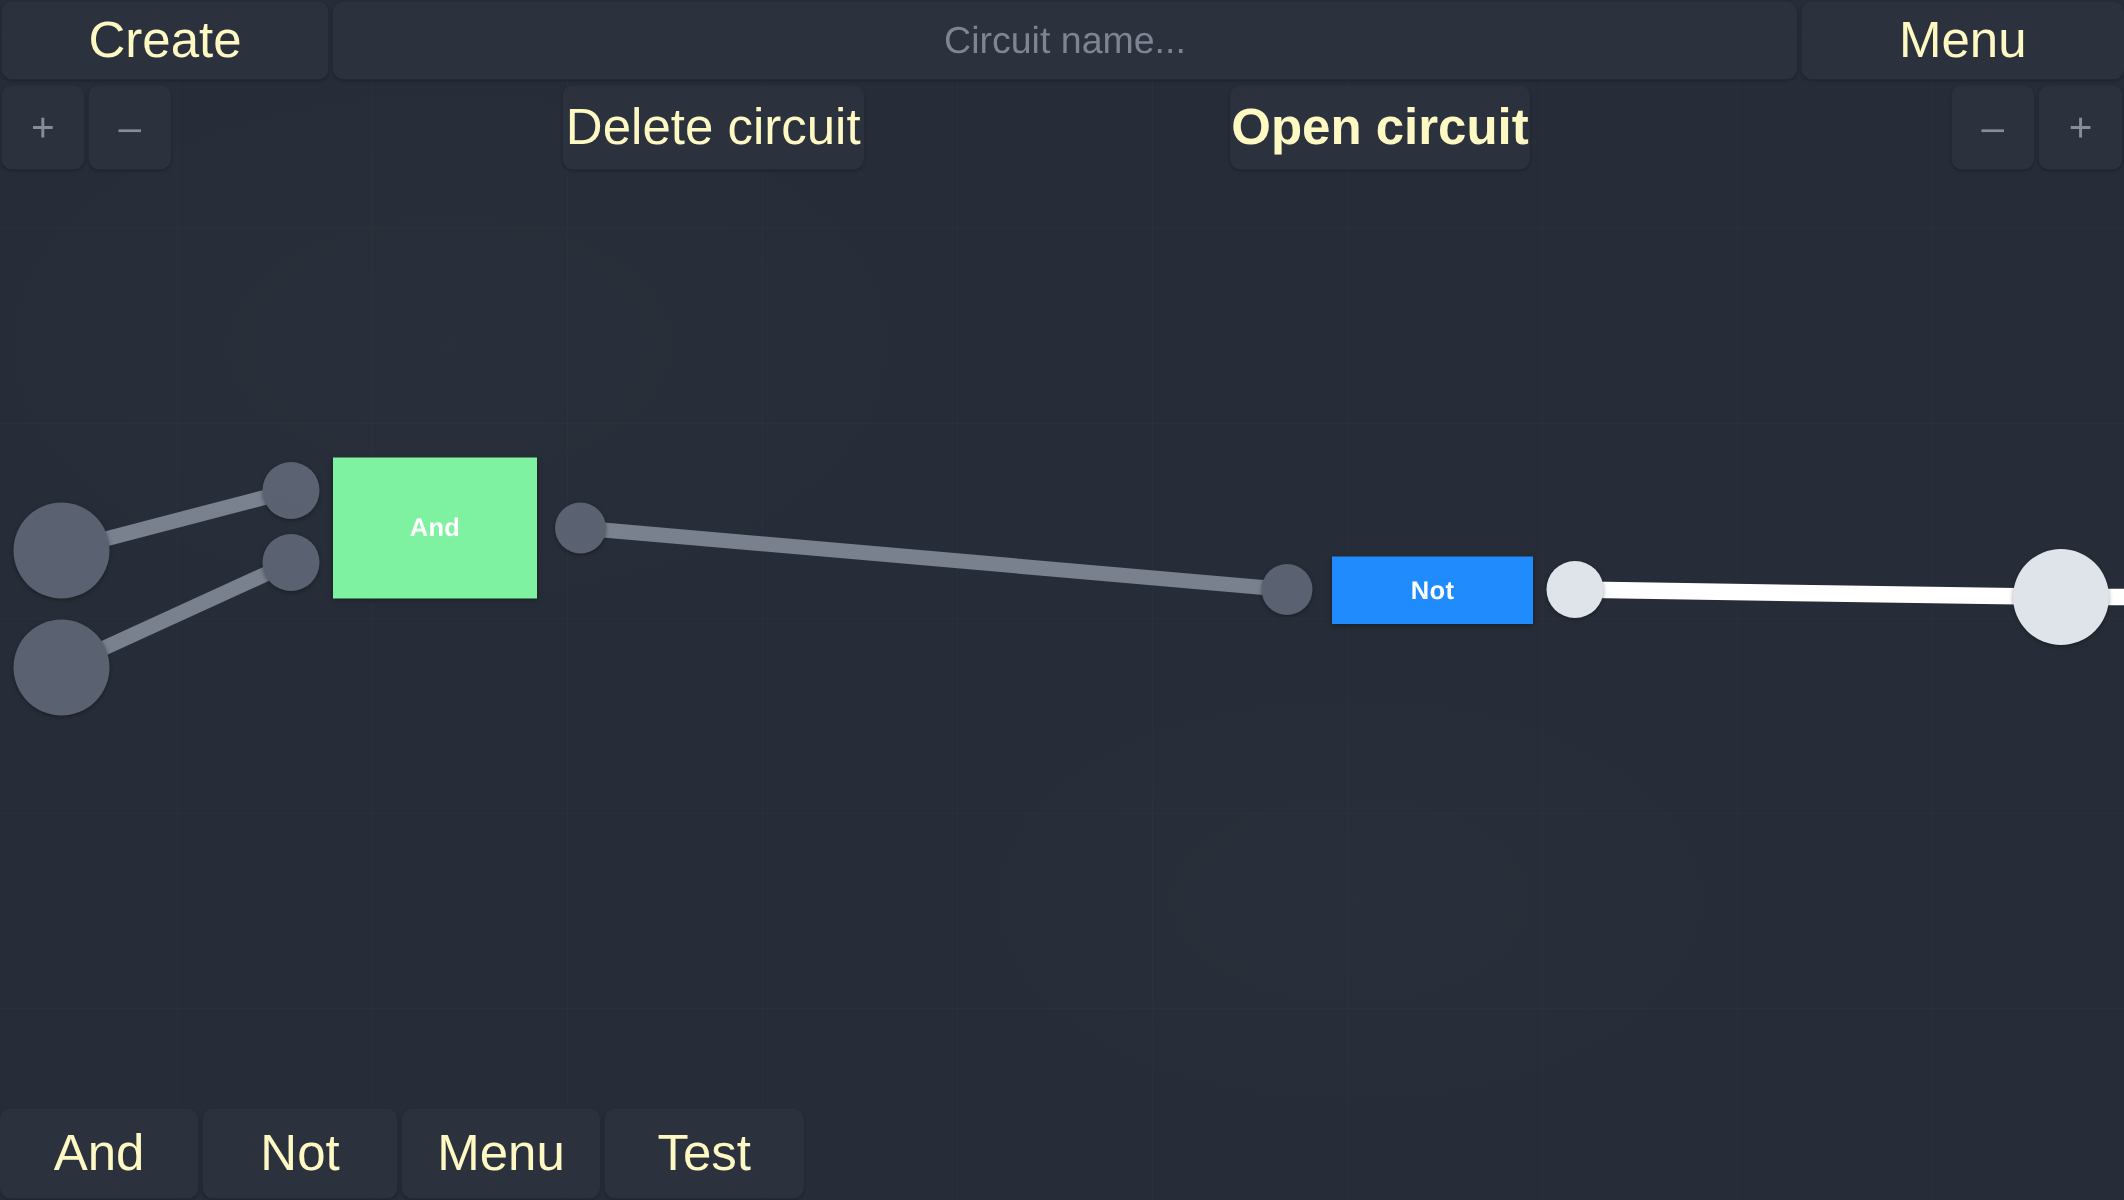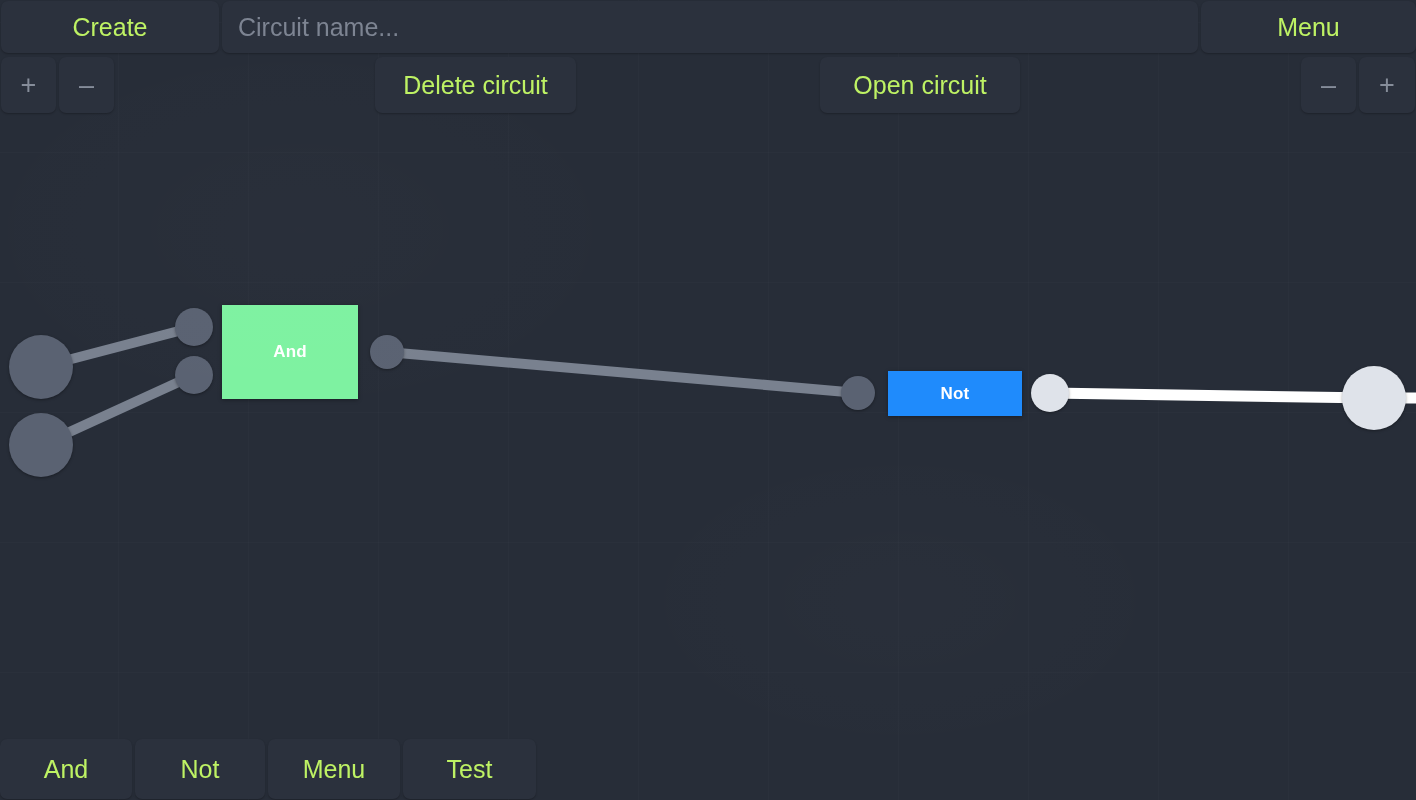--- a/index.html
+++ b/index.html
@@ -62,23 +62,23 @@
     letter-spacing:0.2px;
     box-shadow:0 1px 4px rgba(0,0,0,0.35);
     user-select:none;
   }
 
   
   .bar-btn {
     background:#2b313d;
     border:none;
     border-radius:7px;
-    color:#bef264;
+    color:#fef9c3;
     font-family:"Liberation Sans", sans-serif;
-    font-size:25px;
+    font-size:34px;
     font-weight:300;
     display:flex;
     align-items:center;
     justify-content:center;
     cursor:pointer;
     position:absolute;
     box-shadow:0 1px 2px rgba(0,0,0,0.25);
   }
 
   #top-row { position:absolute; left:0; top:0; width:1416px; height:54px; }
@@ -92,20 +92,21 @@
     background:#2b313d;
     border:none;
     border-radius:7px;
     color:#cfd4dc;
     font-family:"Liberation Sans", sans-serif;
     font-size:25px;
     font-weight:300;
     padding:0 16px;
     outline:none;
     box-shadow:0 1px 2px rgba(0,0,0,0.25);
+    text-align:center;
   }
   #name-input::placeholder { color:#7d8492; font-weight:300; }
 
   .zoom-btn { font-size:27px; font-weight:400; color:#868d9a; }
   .zoom-glyph { display:block; line-height:1; }
 </style>
 </head>
 <body>
 
 <div id="app">
@@ -144,21 +145,21 @@
 
   <div id="second-row">
     <button class="bar-btn zoom-btn" style="left:1px;top:1px;width:55px;height:56px;">
       <span class="zoom-glyph">+</span>
     </button>
     <button class="bar-btn zoom-btn" style="left:59px;top:1px;width:55px;height:56px;">
       <span class="zoom-glyph">–</span>
     </button>
 
     <button class="bar-btn" style="left:375px;top:1px;width:201px;height:56px;">Delete circuit</button>
-    <button class="bar-btn" style="left:820px;top:1px;width:200px;height:56px;">Open circuit</button>
+    <button class="bar-btn" style="left:820px;top:1px;width:200px;height:56px;font-weight:bold;">Open circuit</button>
 
     <button class="bar-btn zoom-btn" style="left:1301px;top:1px;width:55px;height:56px;">
       <span class="zoom-glyph">–</span>
     </button>
     <button class="bar-btn zoom-btn" style="left:1359px;top:1px;width:56px;height:56px;">
       <span class="zoom-glyph">+</span>
     </button>
   </div>
 
   <div id="bottom-row">

